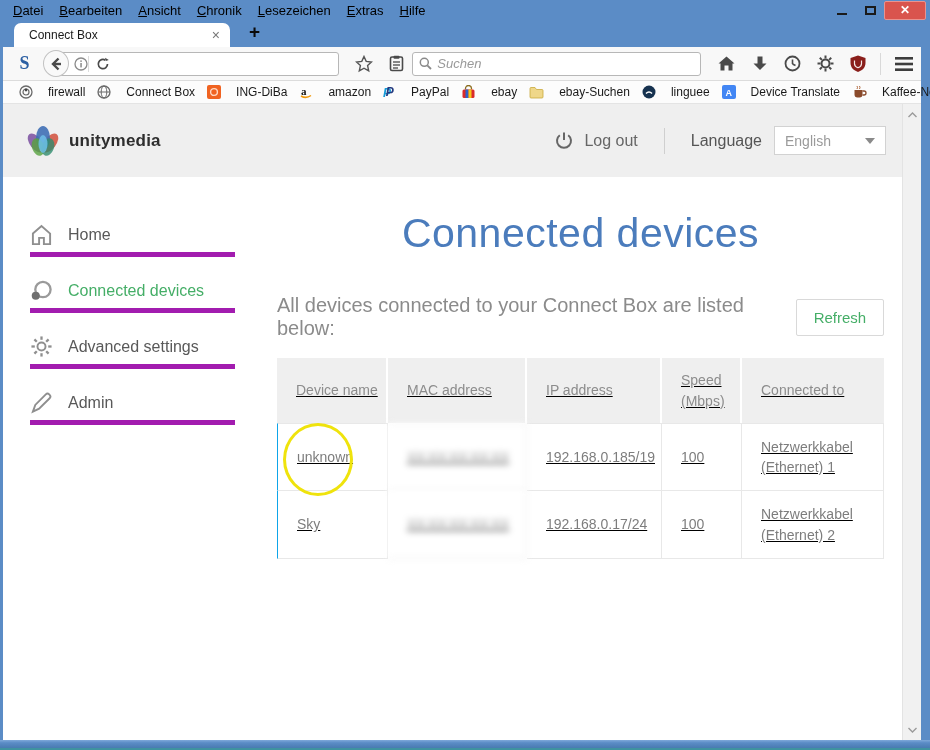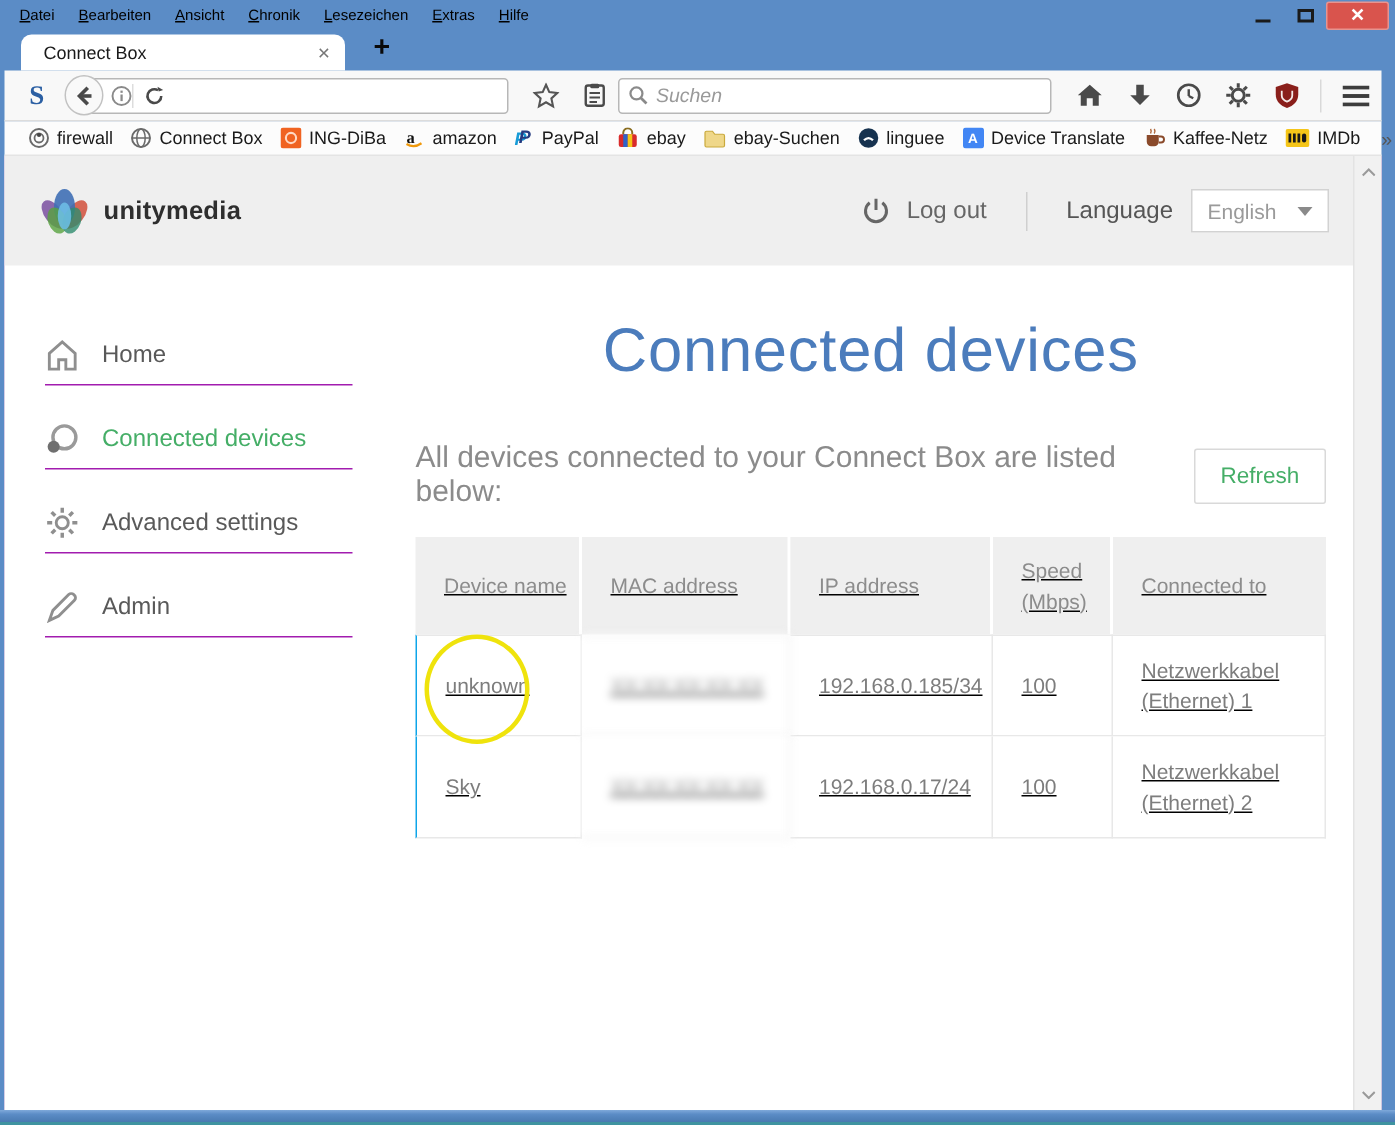--- a/index.html
+++ b/index.html
@@ -2,21 +2,21 @@
 <html><head>
 <meta charset="utf-8">
 <style>
   * { box-sizing: border-box; margin: 0; padding: 0; }
   html,body { width:930px; height:750px; overflow:hidden; font-family:"Liberation Sans",sans-serif; }
   .window { position:relative; width:930px; height:750px; background:#5b8cc6; }
 
   
   .titlebar { position:absolute; left:0; top:0; width:100%; height:20px; display:flex; align-items:center; }
   .menubar { display:flex; padding-left:6px; gap:2px; }
-  .mi { display:inline-block; font-size:10px; color:#000; padding:2px 7px; cursor:default; }
+  .mi { display:inline-block; font-size:13px; color:#000; padding:2px 7px; cursor:default; }
   .mi::first-letter { text-decoration:underline; }
   .win-controls { margin-left:auto; display:flex; align-items:center; height:20px; }
   .wc { width:28px; height:18px; display:flex; align-items:center; justify-content:center; }
   .wc .min-glyph { width:10px; height:2px; background:#1a1a1a; margin-top:8px; }
   .wc .max-glyph { width:11px; height:9px; border:2px solid #1a1a1a; }
   .wc-close { width:42px; height:19px; background:#d9544d; border:1px solid #e8938f; border-radius:2px; display:flex; align-items:center; justify-content:center; color:#fff; font-size:12px; font-weight:bold; margin-right:4px; }
 
   
   .tabbar { position:absolute; left:0; top:20px; width:100%; height:27px; }
   .tab { position:absolute; left:14px; top:3px; width:216px; height:24px; background:#fff; border-radius:7px 7px 0 0; display:flex; align-items:center; }
@@ -34,46 +34,46 @@
   .url-text { font-size:13px; color:#222; margin-left:7px; flex:1; }
   .url-sep { width:1px; height:16px; background:#ddd; }
   .icon-pad { padding:0 7px; display:flex; align-items:center; }
   .tb-icon { display:flex; align-items:center; justify-content:center; padding:0 8px; height:28px; }
   .searchbox { width:300px; height:24px; background:#fff; border:1px solid #b7b7b7; border-radius:3px; display:flex; align-items:center; padding:0 6px; }
   .searchbox input { border:none; outline:none; flex:1; font-size:13px; font-family:"Liberation Sans",sans-serif; color:#333; background:transparent; }
   .searchbox input::placeholder { font-style:italic; color:#999; }
   .tb-right { display:flex; align-items:center; margin-left:8px; }
   .tb-sep { width:1px; height:22px; background:#d9d9d9; margin:0 6px; }
 
-  .bm { display:flex; align-items:center; gap:5px; padding:0 6px; height:22px;justify-content:space-between; }
+  .bm { display:flex; align-items:center; gap:15px; padding:0 6px; height:22px;justify-content:space-between; }
   .bm-label { font-size:12px; color:#1a1a1a; white-space:nowrap; }
   .bm-overflow { margin-left:auto; color:#555; font-size:13px; padding:0 8px; }
 
   
   .viewport { position:absolute; left:3px; top:104px; right:9px; bottom:10px; background:#f9a8d4; }
   .scrollbar { position:absolute; right:0; top:0; bottom:0; width:19px; background:#f1f1f1; border-left:1px solid #e3e3e3; }
   .sb-arrow { position:absolute; left:0; width:100%; height:17px; display:flex; align-items:center; justify-content:center; }
   .sb-up { top:2px; } .sb-down { bottom:2px; }
   .page { position:absolute; left:0; top:0; right:19px; bottom:0; background:#fff; overflow:hidden; }
 
   
   .site-header { height:73px; background:#efefef; display:flex; align-items:center; }
   .brand { display:flex; align-items:center; gap:8px; margin-left:22px; }
   .brand-name { font-size:17px; font-weight:bold; color:#2e2e2e; letter-spacing:0.2px; }
   .hdr-right { margin-left:auto; display:flex; align-items:center; margin-right:16px; }
   .logout { display:flex; align-items:center; gap:10px; color:#666; font-size:16px; }
   .hdr-divider { width:1px; height:26px; background:#cfcfcf; margin:0 26px; }
   .lang-label { font-size:16px; color:#555; margin-right:12px; }
-  .lang-select { width:92px; height:29px; background:#fff; border:1px solid #d2d2d2; display:flex; align-items:center; padding:0 10px; }
+  .lang-select { width:112px; height:29px; background:#fff; border:1px solid #d2d2d2; display:flex; align-items:center; padding:0 10px; }
   .lang-value { font-size:14px; color:#9a9a9a; flex:1; }
   .lang-caret { width:0; height:0; border-left:5px solid transparent; border-right:5px solid transparent; border-top:6px solid #8a8a8a; }
 
   
   .sidenav { position:absolute; left:27px; top:127px; width:205px; }
-  .nav-item { display:flex; align-items:center; gap:15px; height:26px; padding-bottom:14px; border-bottom:1px solid #a21caf; margin-bottom:30px; cursor:pointer; }
+  .nav-item { display:flex; align-items:center; gap:15px; height:26px; padding-bottom:14px; border-bottom:5px solid #a21caf; margin-bottom:30px; cursor:pointer; }
   .nav-label { font-size:16px; color:#595959; }
   .nav-item.active .nav-label { color:#45ae67; }
 
   
   .main { position:absolute; left:274px; top:73px; width:607px; }
   .page-title { margin-top:33px; text-align:center; font-size:41px; font-weight:300; color:#4b7cbc; letter-spacing:0.5px; }
   .intro-row { margin-top:37px; display:flex; align-items:center; justify-content:space-between; }
   .intro-text { font-size:20px; color:#8b8b8b; }
   .refresh-btn { width:90px; height:37px; background:#fff; border:1px solid #d9d9d9; border-radius:2px; color:#45ae67; font-size:15px; display:flex; align-items:center; justify-content:center; cursor:pointer; }
 
@@ -401,21 +401,21 @@
                 <div class="tcell">MAC address</div>
                 <div class="tcell">IP address</div>
                 <div class="tcell">Speed (Mbps)</div>
                 <div class="tcell">Connected to</div>
               </div>
             </div>
             <div class="tbody">
               <div class="trow">
                 <div class="tcell">unknown</div>
                 <div class="tcell mac-blur">XX:XX:XX:XX:XX</div>
-                <div class="tcell">192.168.0.185/34</div>
+                <div class="tcell">192.168.0.185/19</div>
                 <div class="tcell">100</div>
                 <div class="tcell">Netzwerkkabel (Ethernet) 1</div>
               </div>
               <div class="trow">
                 <div class="tcell">Sky</div>
                 <div class="tcell mac-blur">XX:XX:XX:XX:XX</div>
                 <div class="tcell">192.168.0.17/24</div>
                 <div class="tcell">100</div>
                 <div class="tcell">Netzwerkkabel (Ethernet) 2</div>
               </div>

